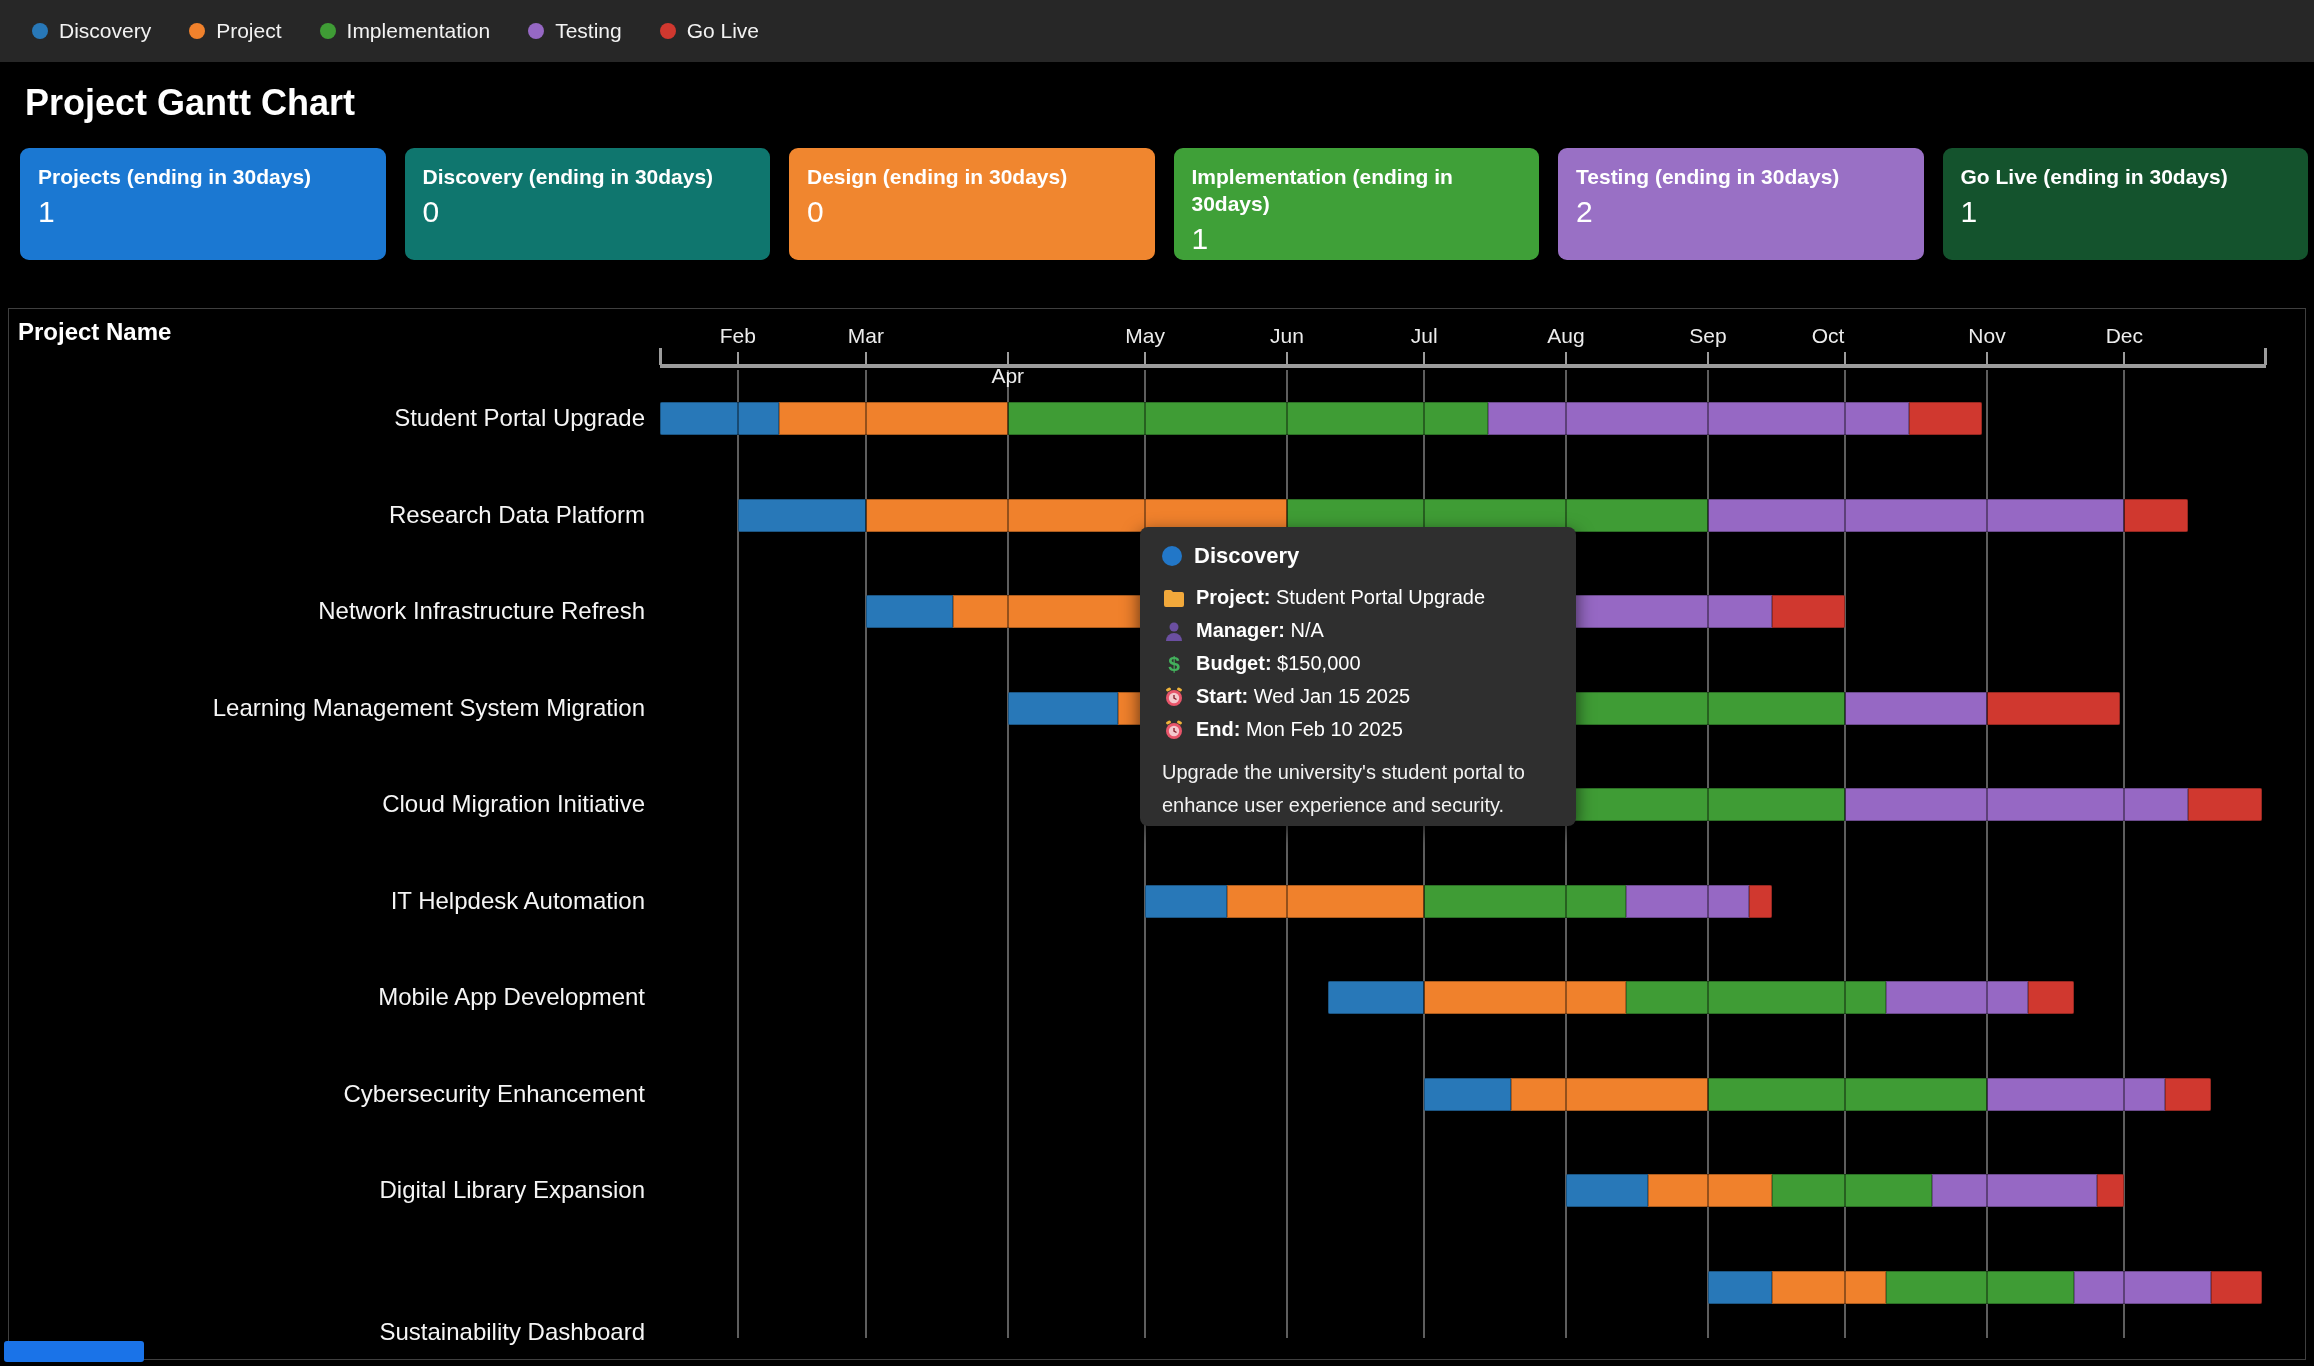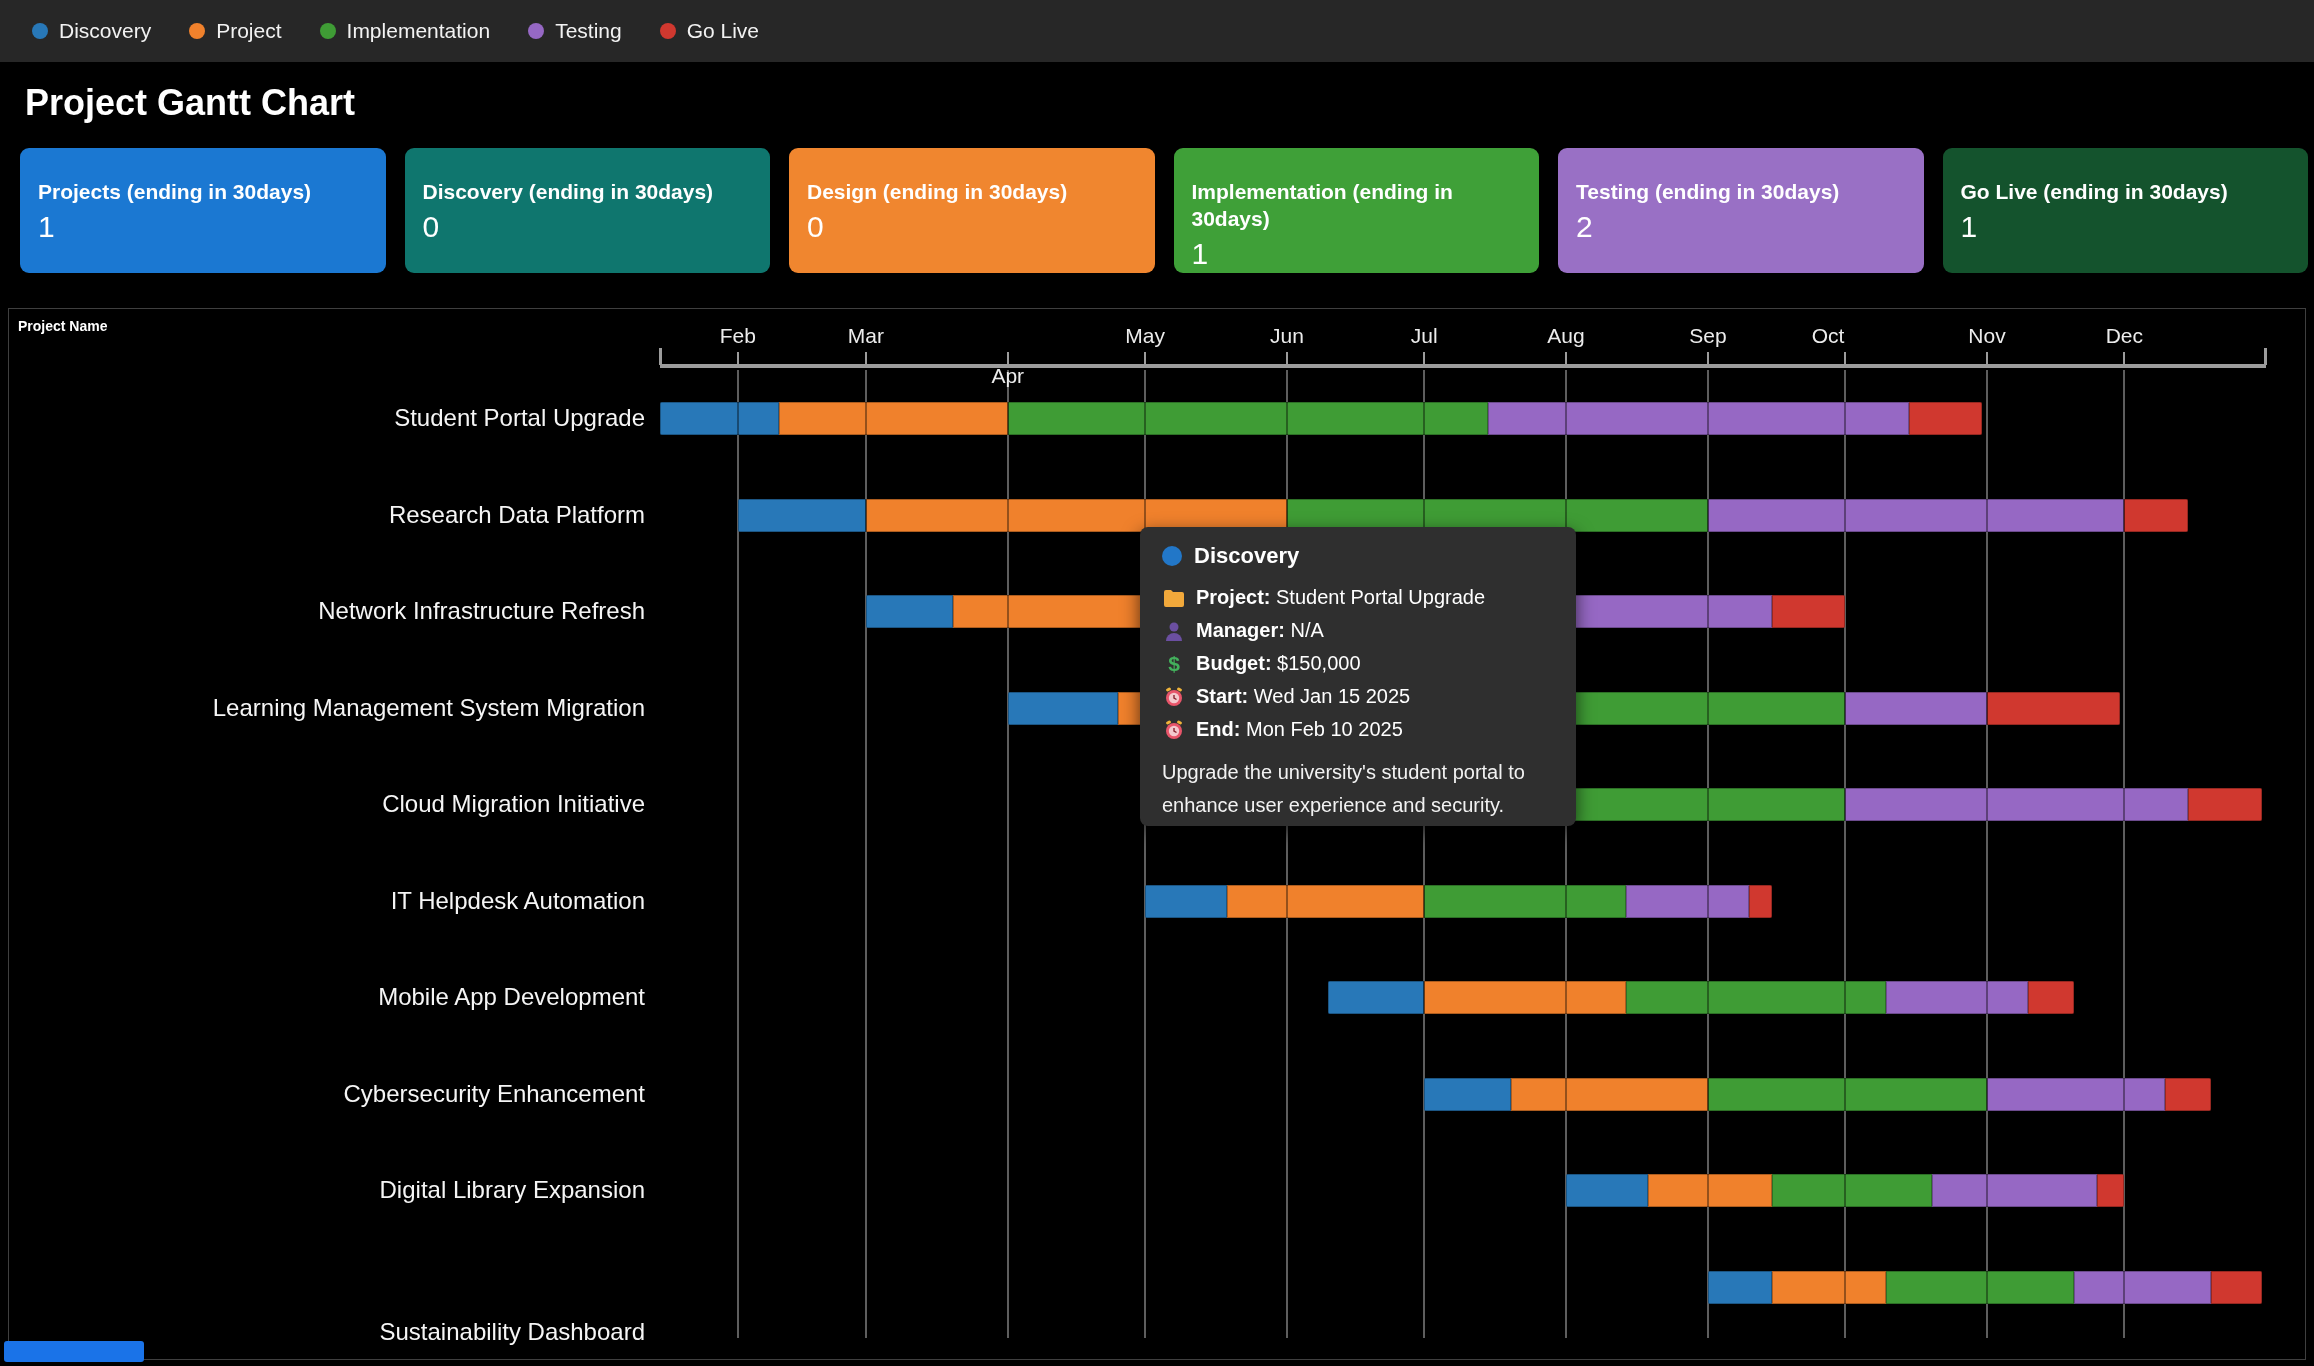--- a/index.html
+++ b/index.html
@@ -11,28 +11,28 @@
               display:flex;align-items:center;gap:38px;padding-left:32px;box-sizing:border-box;}
   .legend-item{display:flex;align-items:center;gap:11px;cursor:pointer;}
   .legend-dot{width:16px;height:16px;border-radius:50%;}
   .legend-label{font-size:21px;color:#f2f2f2;}
 
   
   .page-title{position:absolute;left:25px;top:82px;font-size:36px;font-weight:bold;color:#fff;}
 
   
   .cards-row{position:absolute;left:20px;top:148px;width:2288px;display:flex;gap:19px;}
-  .stat-card{flex:1;height:125px;border-radius:9px;box-sizing:border-box;padding:30px 18px;color:#fff;}
+  .stat-card{flex:1;height:112px;border-radius:9px;box-sizing:border-box;padding:15px 18px;color:#fff;}
   .stat-card .card-label{font-size:21px;font-weight:bold;line-height:27px;}
   .stat-card .card-value{font-size:30px;margin-top:5px;line-height:34px;}
 
   
   .chart-panel{position:absolute;left:8px;top:308px;width:2296px;height:1050px;
                border:1px solid #3f3f3f;background:#000;}
-  .column-header{position:absolute;left:18px;top:318px;font-size:14px;font-weight:bold;color:#fff;}
+  .column-header{position:absolute;left:18px;top:318px;font-size:24px;font-weight:bold;color:#fff;}
 
   .month-label{position:absolute;top:324px;width:90px;text-align:center;font-size:21px;color:#ececec;}
   .month-tick{position:absolute;top:352px;width:2px;height:13px;background:#9c9c9c;}
   .axis-line{position:absolute;top:364px;height:4px;background:#9c9c9c;}
   .axis-cap{position:absolute;top:348px;width:3px;height:17px;background:#9c9c9c;}
   .gridline{position:absolute;top:370px;width:2px;height:968px;background:#5e5e5e;}
 
   .row-label{position:absolute;left:0;width:645px;height:30px;line-height:30px;
              text-align:right;font-size:24px;color:#f5f5f5;}
   .bar{position:absolute;height:33px;border-radius:2px;overflow:hidden;cursor:pointer;}

